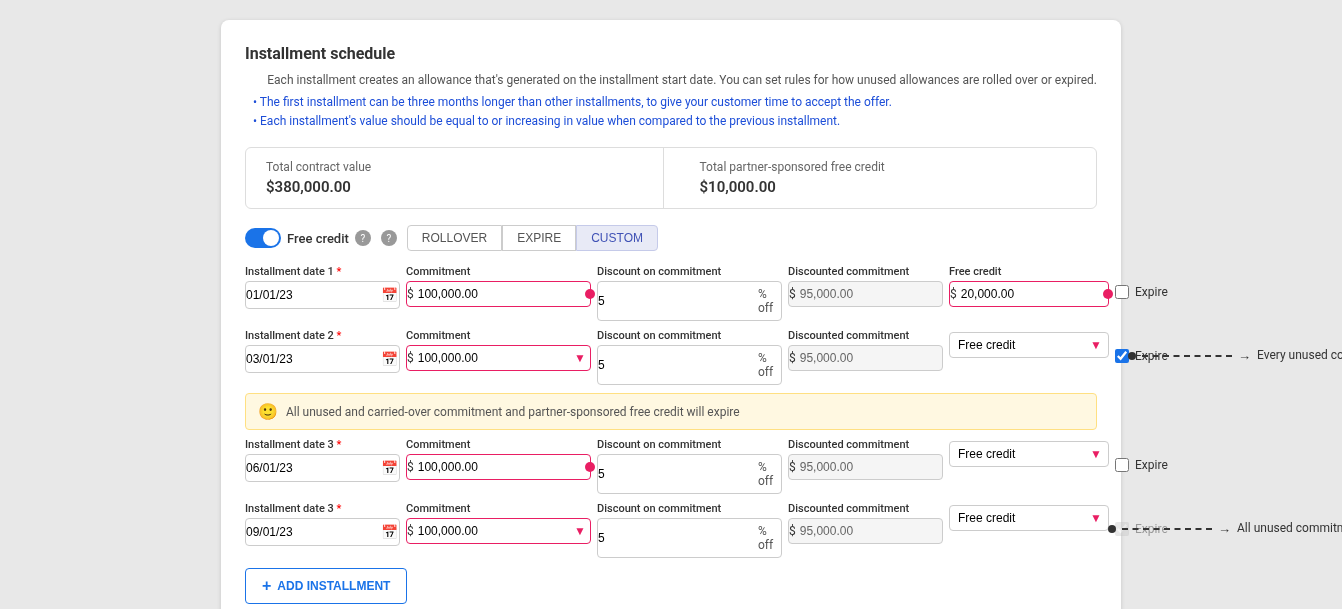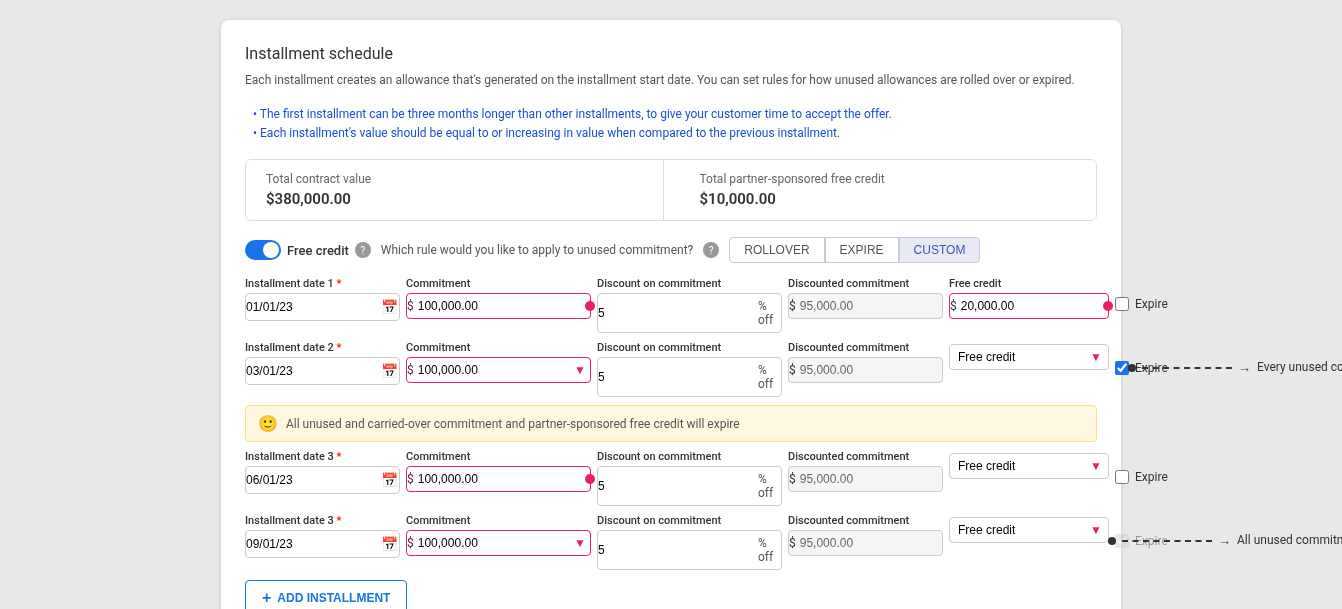--- a/index.html
+++ b/index.html
@@ -16,28 +16,29 @@
     }
     .card {
       background: #fff;
       border-radius: 8px;
       padding: 24px;
       width: 900px;
       box-shadow: 0 1px 4px rgba(0,0,0,0.15);
     }
     .card-title {
       font-size: 16px;
-      font-weight: 400;
+      font-weight: 700;
       margin-bottom: 8px;
     }
     .card-desc {
       font-size: 12px;
       color: #555;
       line-height: 1.5;
-      margin-bottom: 16px;
+      margin-bottom: 4px;
+      text-align: right;
     }
     .bullet-list {
       list-style: none;
       padding-left: 8px;
       margin-bottom: 16px;
     }
     .bullet-list li {
       font-size: 12px;
       color: #1d4ed8;
       line-height: 1.6;
@@ -307,21 +308,20 @@
       <div class="summary-value">$10,000.00</div>
     </div>
   </div>
 
   <div class="controls-row">
     <div class="toggle-wrapper">
       <div class="toggle"></div>
       <span class="toggle-label">Free credit</span>
       <span class="help-icon">?</span>
     </div>
-    <span class="question-text">Which rule would you like to apply to unused commitment?</span>
     <span class="help-icon">?</span>
     <div class="rule-buttons">
       <button class="rule-btn">ROLLOVER</button>
       <button class="rule-btn">EXPIRE</button>
       <button class="rule-btn active">CUSTOM</button>
     </div>
   </div>
 
   <div style="position:relative;">
 

